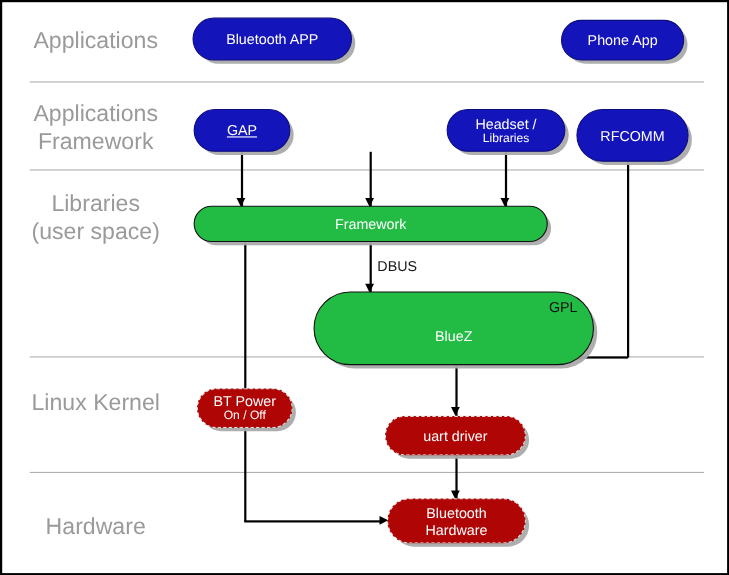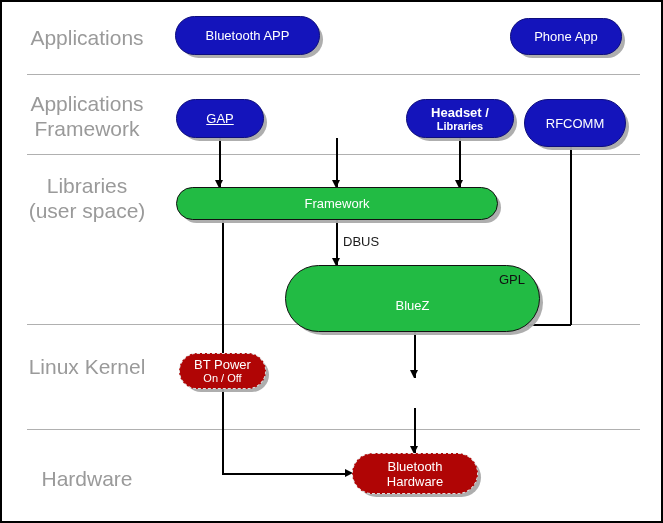--- a/index.html
+++ b/index.html
@@ -162,21 +162,21 @@
 
   <div class="node blue" style="left:508px; top:16px; width:112px; height:37px;">
     <span class="l1">Phone App</span>
   </div>
 
   <div class="node blue" style="left:174px; top:97px; width:88px; height:39px;text-decoration:underline;">
     <span class="l1">GAP</span>
   </div>
 
 
-  <div class="node blue" style="left:404px; top:97px; width:108px; height:39px;font-weight:bold;">
+  <div class="node blue" style="left:404px; top:97px; width:108px; height:39px;">
     <span class="l1">Headset /</span>
     <span class="l2">Libraries</span>
   </div>
 
   <div class="node blue" style="left:522px; top:97px; width:102px; height:48px;">
     <span class="l1">RFCOMM</span>
   </div>
 
   <div class="node green" style="left:174px; top:185px; width:322px; height:33px;">
     <span class="l1">Framework</span>
@@ -185,19 +185,22 @@
   <div class="node green" style="left:283px; top:263px; width:255px; height:67px;">
     <span class="badge-gpl">GPL</span>
     <span class="l1" style="margin-top:14px;">BlueZ</span>
   </div>
 
   <div class="node red" style="left:177px; top:351px; width:87px; height:36px;">
     <span class="l1">BT Power</span>
     <span class="l2">On / Off</span>
   </div>
 
+  <div class="node red" style="left:348px; top:376px; width:128px; height:36px;">
+    <span class="l1">uart driver</span>
+  </div>
 
   <div class="node red" style="left:350px; top:451px; width:126px; height:41px;">
     <span class="l1">Bluetooth</span>
     <span class="l1">Hardware</span>
   </div>
 
 </div>
 
 </body></html>

